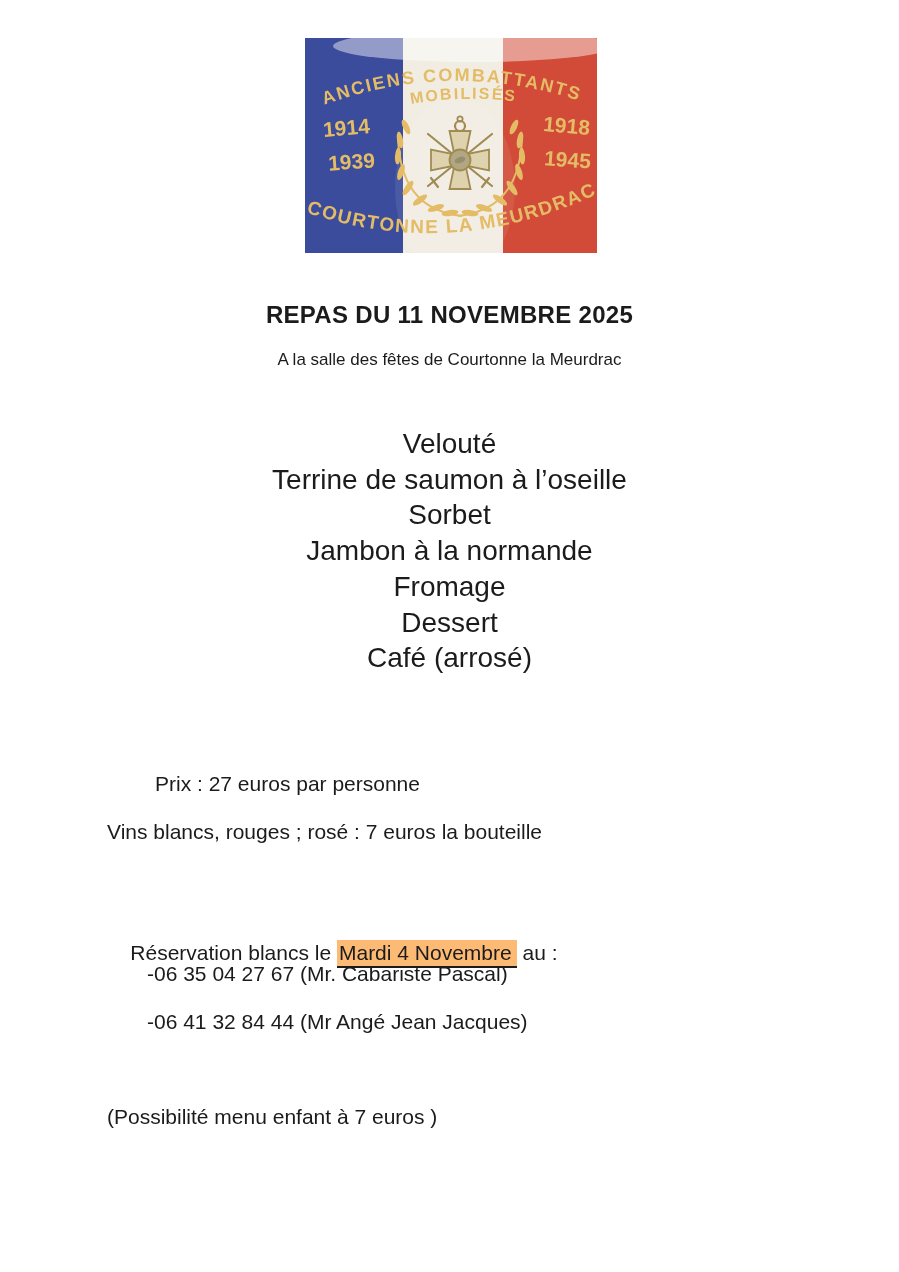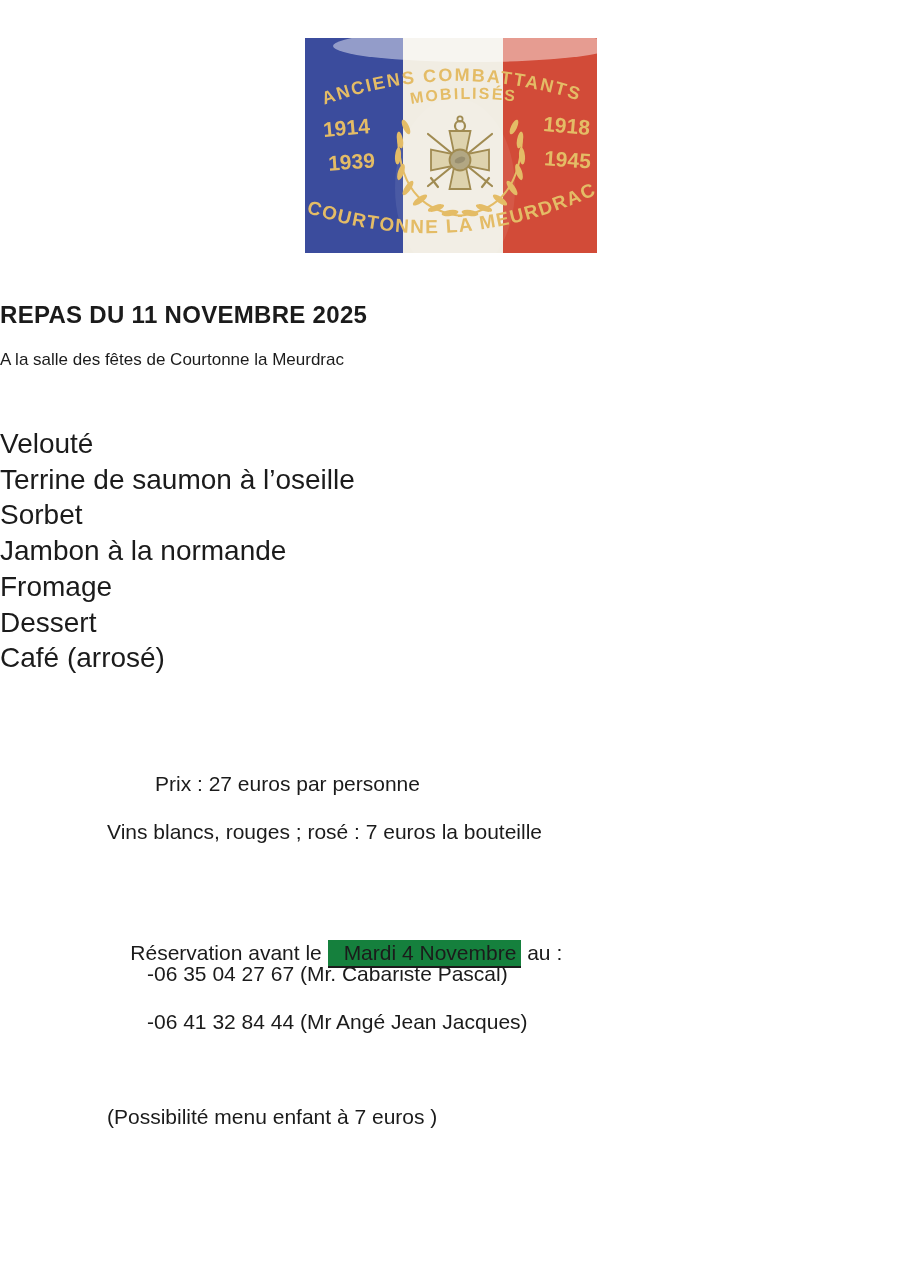--- a/index.html
+++ b/index.html
@@ -6,21 +6,21 @@
   .page {
     position: relative;
     width: 899px;
     height: 1272px;
     background: #ffffff;
     overflow: hidden;
     font-family: "Liberation Sans", sans-serif;
     color: #1b1b1b;
   }
   .abs { position: absolute; }
-  .centered { left: 0; right: 0; text-align: left; }
+  .centered { left: 0; right: 0; text-align: center; }
 
   .flag-wrap {
     position: absolute;
     top: 38px;
     left: 305px;
     width: 292px;
     height: 215px;
   }
   .flag-wrap svg { display: block; }
   .flag-text {
@@ -50,22 +50,22 @@
     white-space: pre;
   }
   .line-price { top: 770px; margin-left: 48px; }
   .line-wine  { top: 818px; }
   .line-resa  { top: 911px; }
   .line-phone-1 { left: 147px; top: 960px; }
   .line-phone-2 { left: 147px; top: 1008px; }
   .line-child { top: 1103px; }
 
   .hl {
-    background: #15803d;
-    padding: 1px 5px 2px 16px;
+    background: #fdba74;
+    padding: 1px 5px 2px 2px;
     border-bottom: 2.5px solid #1b1b1b;
   }
 </style>
 </head>
 <body>
 
 <div class="page">
 
   <div class="flag-wrap">
     <svg viewBox="0 0 292 215" width="292" height="215">
@@ -152,21 +152,21 @@
     <div>Jambon à la normande</div>
     <div>Fromage</div>
     <div>Dessert</div>
     <div>Café (arrosé)</div>
   </div>
 
   <div class="abs body-line line-price">Prix : 27 euros par personne</div>
   <div class="abs body-line line-wine">Vins blancs, rouges ; rosé : 7 euros la bouteille</div>
 
   <div class="abs body-line line-resa">
-    <span>Réservation avant le </span><span class="hl">Mardi 4 Novembre</span><span> au :</span>
+    <span>Réservation blancs le </span><span class="hl">Mardi 4 Novembre</span><span> au :</span>
   </div>
 
   <div class="abs body-line line-phone-1">-06 35 04 27 67 (Mr. Cabariste Pascal)</div>
   <div class="abs body-line line-phone-2">-06 41 32 84 44 (Mr Angé Jean Jacques)</div>
 
   <div class="abs body-line line-child">(Possibilité menu enfant à 7 euros )</div>
 
 </div>
 
 </body></html>

